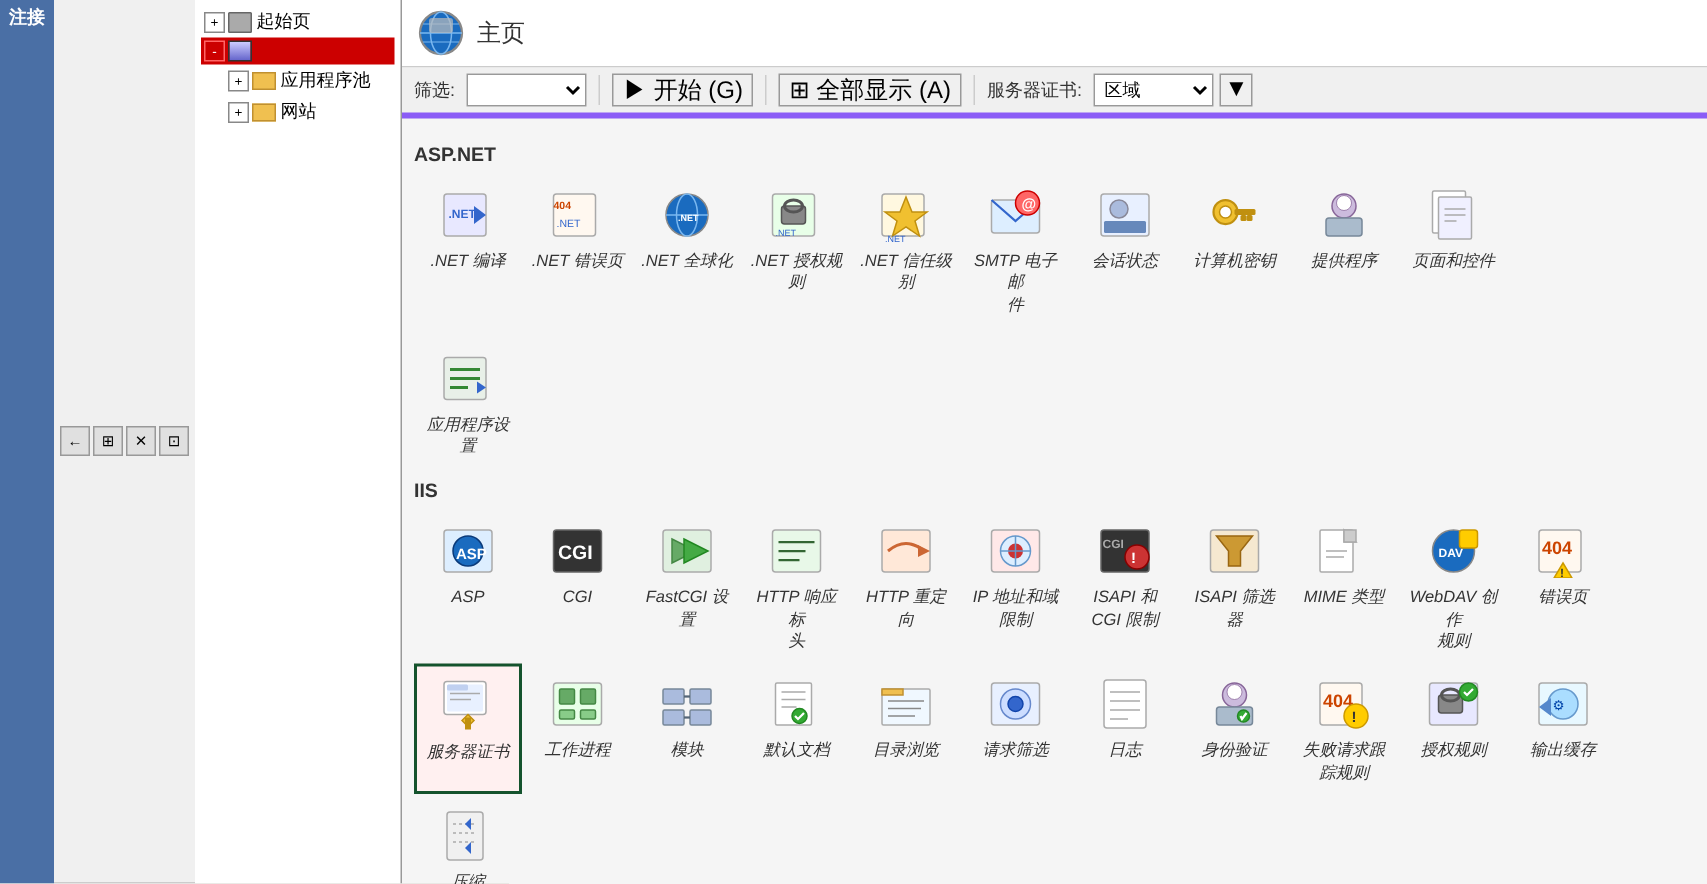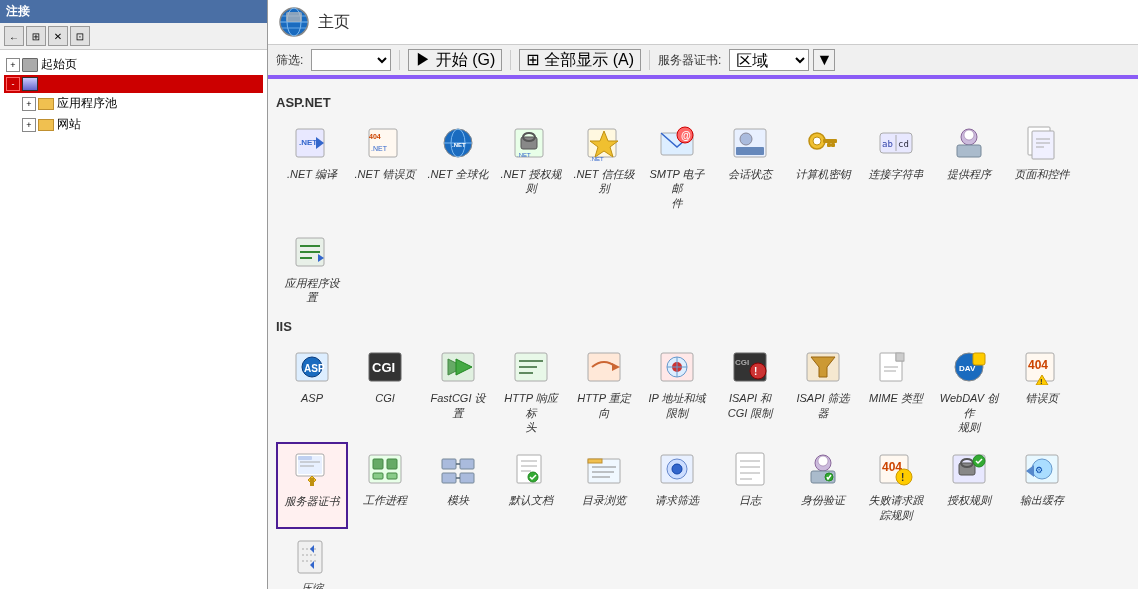--- a/index.html
+++ b/index.html
@@ -2,49 +2,49 @@
 <html><head>
   <meta charset="utf-8">
   <style>
     * { box-sizing: border-box; margin: 0; padding: 0; }
     body { font-family: 'Microsoft YaHei', SimSun, sans-serif; font-size: 12px; background: #d4d0c8; display: flex; flex-direction: column; height: 589px; overflow: hidden; }
 
     
     .main-layout { display: flex; flex: 1; height: 100%; }
 
     
-    .left-panel { width: 268px; background: #fff; border-right: 1px solid #999; display: flex; flex-direction: column; height: 100%; }
+    .left-panel { width: 268px; background: #fff; border-right: 1px solid #999; display: flex; flex-direction: row; height: 100%; }
     .left-panel-title { background: #4a6fa5; color: #fff; padding: 3px 6px; font-size: 12px; font-weight: bold; }
     .left-toolbar { display: flex; align-items: center; padding: 3px 4px; border-bottom: 1px solid #ccc; background: #f0f0f0; gap: 2px; }
     .toolbar-btn { width: 20px; height: 20px; border: 1px solid #999; background: #e0e0e0; cursor: pointer; display: flex; align-items: center; justify-content: center; font-size: 10px; }
     .tree-area { flex: 1; overflow-y: auto; padding: 4px; }
     .tree-item { display: flex; align-items: center; padding: 2px 2px; cursor: pointer; }
     .tree-expand { width: 14px; height: 14px; border: 1px solid #888; background: #fff; display: inline-flex; align-items: center; justify-content: center; font-size: 9px; margin-right: 2px; cursor: pointer; flex-shrink: 0; }
     .tree-label { font-size: 12px; }
     .highlight-item { background: #cc0000 !important; color: #fff !important; }
 
     
     .right-panel { flex: 1; display: flex; flex-direction: column; background: #f5f5f5; overflow: hidden; }
     .right-header { display: flex; align-items: center; padding: 6px 10px; background: #fff; border-bottom: 1px solid #ccc; }
     .right-header-icon { width: 32px; height: 32px; margin-right: 8px; }
     .right-header-title { font-size: 16px; color: #333; }
     .right-toolbar { display: flex; align-items: center; padding: 4px 8px; background: #f0f0f0; border-bottom: 4px solid #8b5cf6; gap: 4px; }
     .filter-label { color: #333; margin-right: 4px; }
-    .filter-select { height: 22px; border: 1px solid #999; background: #fff; padding: 0 2px; font-size: 16px; min-width: 80px; }
+    .filter-select { height: 22px; border: 1px solid #999; background: #fff; padding: 0 2px; font-size: 12px; min-width: 80px; }
     .toolbar-separator { width: 1px; height: 20px; background: #ccc; margin: 0 4px; }
     .toolbar-action-btn { display: flex; align-items: center; gap: 2px; padding: 2px 6px; background: #f0f0f0; border: 1px solid #999; cursor: pointer; font-size: 16px; height: 22px; }
     .right-content { flex: 1; overflow-y: auto; padding: 8px; }
 
     
     .section-header { font-weight: bold; color: #333; margin: 8px 0 6px 0; font-size: 13px; }
 
     
     .icon-grid { display: flex; flex-wrap: wrap; gap: 1px; margin-bottom: 8px; }
     .icon-item { width: 72px; display: flex; flex-direction: column; align-items: center; padding: 6px 4px; cursor: pointer; border: 1px solid transparent; }
-    .icon-item.selected-icon { border: 2px solid #4c1d95; background: #fff0f0; }
+    .icon-item.selected-icon { border: 2px solid #14532d; background: #fff0f0; }
     .icon-img { width: 40px; height: 40px; display: flex; align-items: center; justify-content: center; margin-bottom: 4px; }
     .icon-label { font-size: 11px; text-align: center; color: #333; line-height: 1.3; font-style: italic; }
   </style>
 </head>
 <body>
 
 <div class="main-layout">
 
   <div class="left-panel">
     <div class="left-panel-title">注接</div>
@@ -207,31 +207,20 @@
               <circle cx="12" cy="16" r="8" fill="#f0c030" stroke="#c09010" stroke-width="1.5"></circle>
               <circle cx="12" cy="16" r="4" fill="#fff" stroke="#c09010" stroke-width="1"></circle>
               <rect x="18" y="14" width="14" height="4" rx="1" fill="#c09010"></rect>
               <rect x="26" y="18" width="4" height="4" rx="1" fill="#c09010"></rect>
               <rect x="22" y="18" width="4" height="4" rx="1" fill="#c09010"></rect>
             </svg>
           </div>
           <span class="icon-label">计算机密钥</span>
         </div>
 
-        <div class="icon-item">
-          <div class="icon-img">
-            <svg width="36" height="36" viewBox="0 0 36 36">
-              <rect x="2" y="8" width="32" height="20" rx="3" fill="#e8e8ff" stroke="#aaa" stroke-width="1"></rect>
-              <text x="4" y="22" font-size="9" fill="#3344aa" font-family="monospace">ab</text>
-              <line x1="18" y1="10" x2="18" y2="26" stroke="#aaa" stroke-width="1"></line>
-              <text x="20" y="22" font-size="9" fill="#334" font-family="monospace">cd</text>
-            </svg>
-          </div>
-          <span class="icon-label">连接字符串</span>
-        </div>
 
         <div class="icon-item">
           <div class="icon-img">
             <svg width="36" height="36" viewBox="0 0 36 36">
               <circle cx="18" cy="12" r="8" fill="#ccbbdd" stroke="#886699" stroke-width="1"></circle>
               <circle cx="18" cy="10" r="5" fill="#fff" stroke="#886699" stroke-width="0.5"></circle>
               <rect x="6" y="20" width="24" height="12" rx="2" fill="#aabbcc" stroke="#778899" stroke-width="1"></rect>
             </svg>
           </div>
           <span class="icon-label">提供程序</span>

